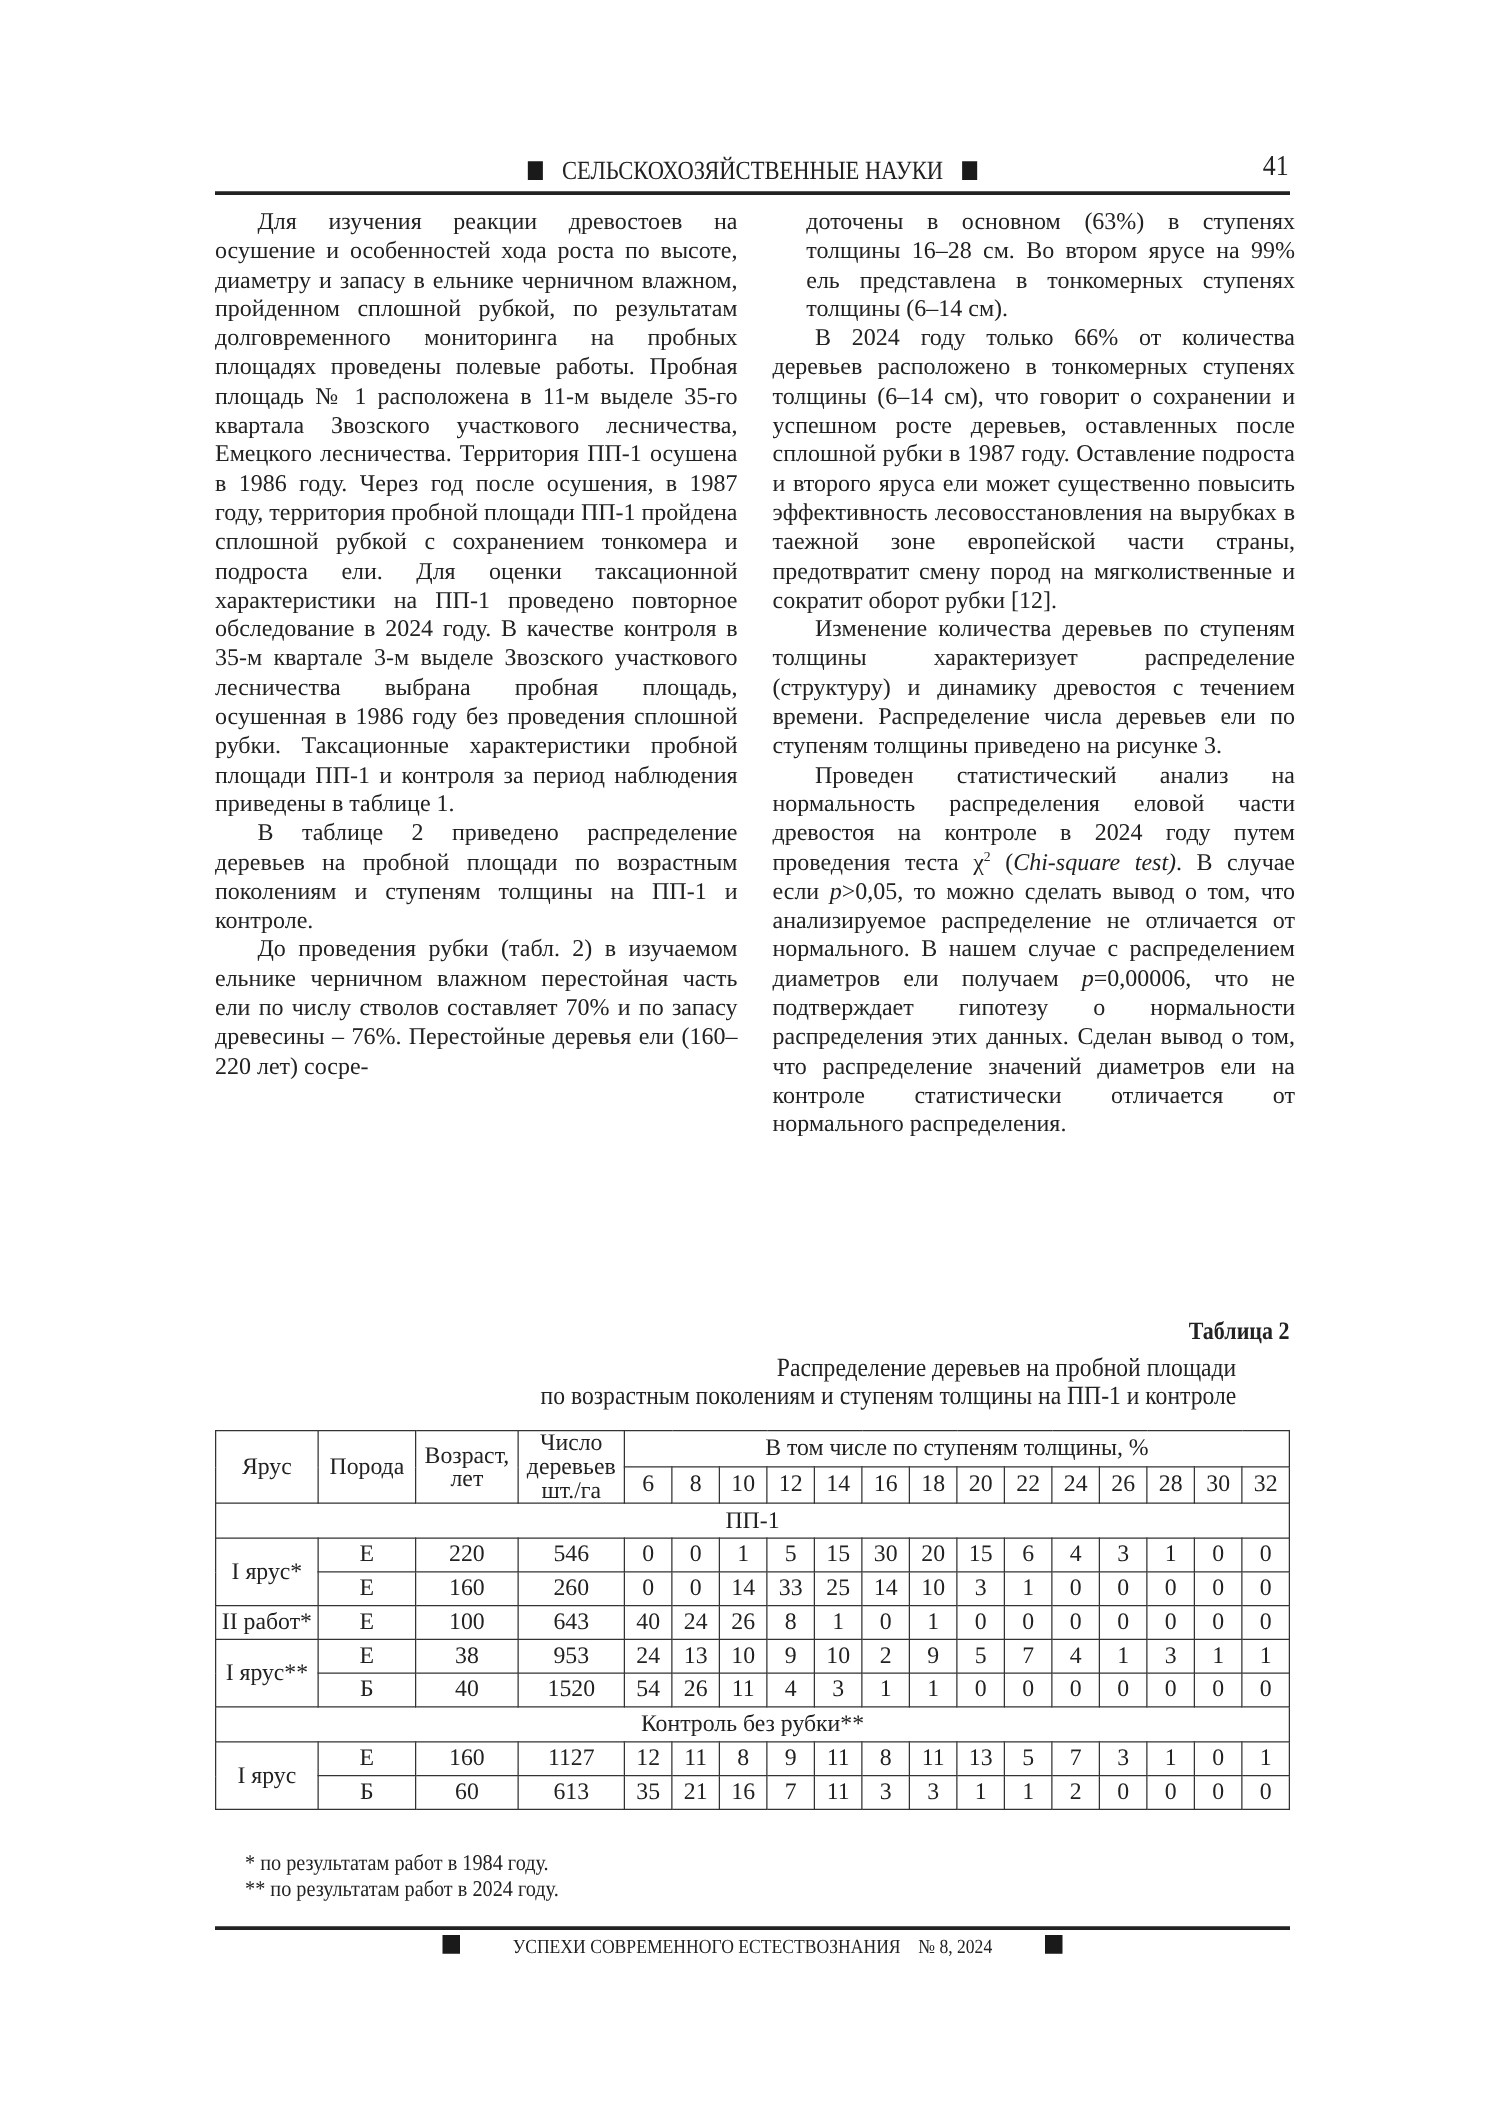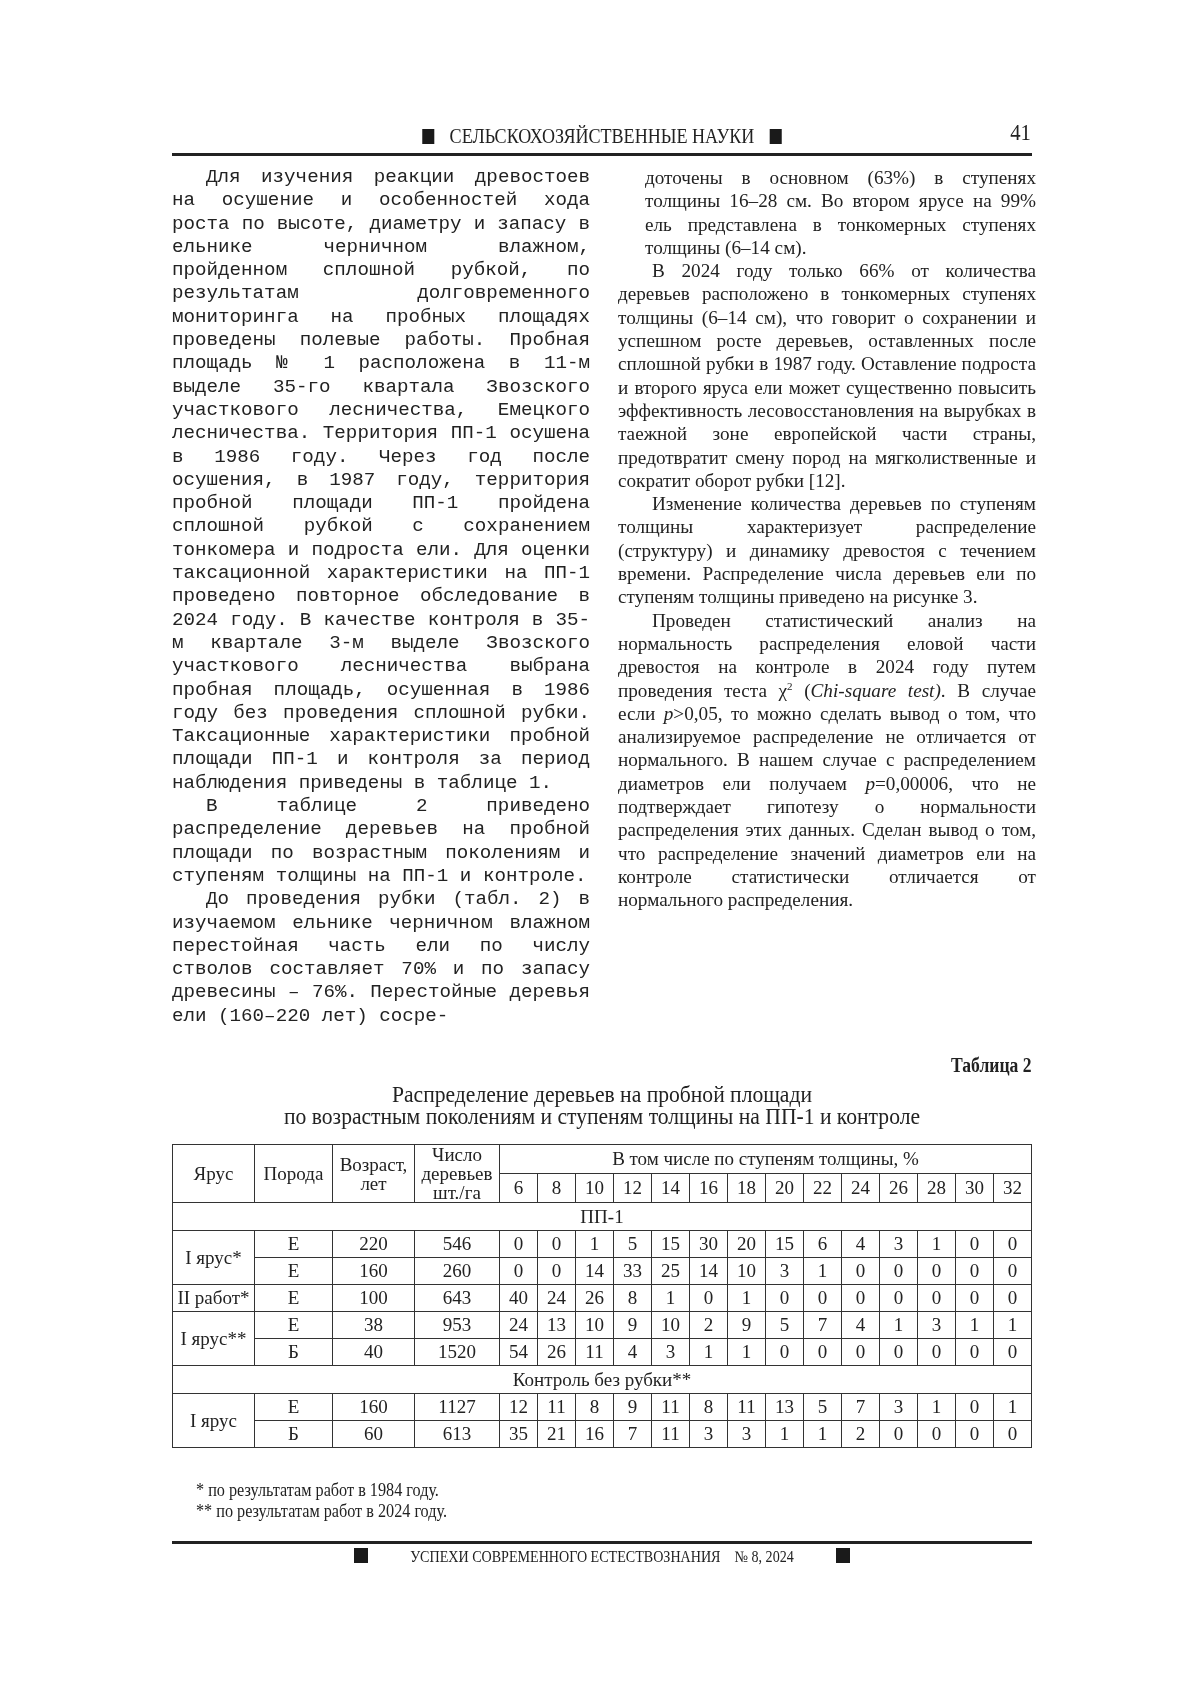--- a/index.html
+++ b/index.html
@@ -15,33 +15,33 @@
     font-size: 21px; letter-spacing: 0px; transform: scaleX(0.86);
   }
   .sq { display: inline-block; width: 14px; height: 15px; background: #1a1a1a; vertical-align: -1px; margin: 0 18px; }
   .header .page-num { position: absolute; right: 0; top: 0; font-size: 23px; transform: scaleX(0.9); }
   .rule-top { position: absolute; left: 172px; top: 153px; width: 860px; height: 3px; background: #222; }
 
   .col {
     position: absolute; top: 166px; width: 418px;
     font-size: 19.2px; line-height: 23.3px; text-align: justify; hyphens: manual;
   }
-  .col.left { left: 172px; font-family: Liberation Mono, monospace; }
+  .col.left { left: 172px; }
   .col.right { left: 618px; }
   .col p { margin: 0; text-indent: 0; }
   .col p.ind { text-indent: 34px; }
   .col p.noind { text-indent: 0; margin-left: 27px; }
 
   .table-label {
     position: absolute; right: 168px; top: 1054px; font-weight: bold; font-size: 20px;
     transform: scaleX(0.88); transform-origin: right;
   }
   .table-caption {
-    position: absolute; left: 172px; width: 860px; top: 1083px; text-align: center;
-    font-size: 24px; line-height: 22px;
+    position: absolute; left: 172px; width: 860px; top: 1083px; text-align: right;
+    font-size: 21px; line-height: 22px;
   }
   .table-caption div { transform: scaleX(0.9); }
 
   table.data {
     position: absolute; left: 172px; top: 1144px; width: 860px;
     border-collapse: collapse; font-size: 19px;
   }
   table.data td, table.data th {
     border: 1.5px solid #333; text-align: center; font-weight: normal; padding: 0;
     height: 26px; line-height: 20px;

